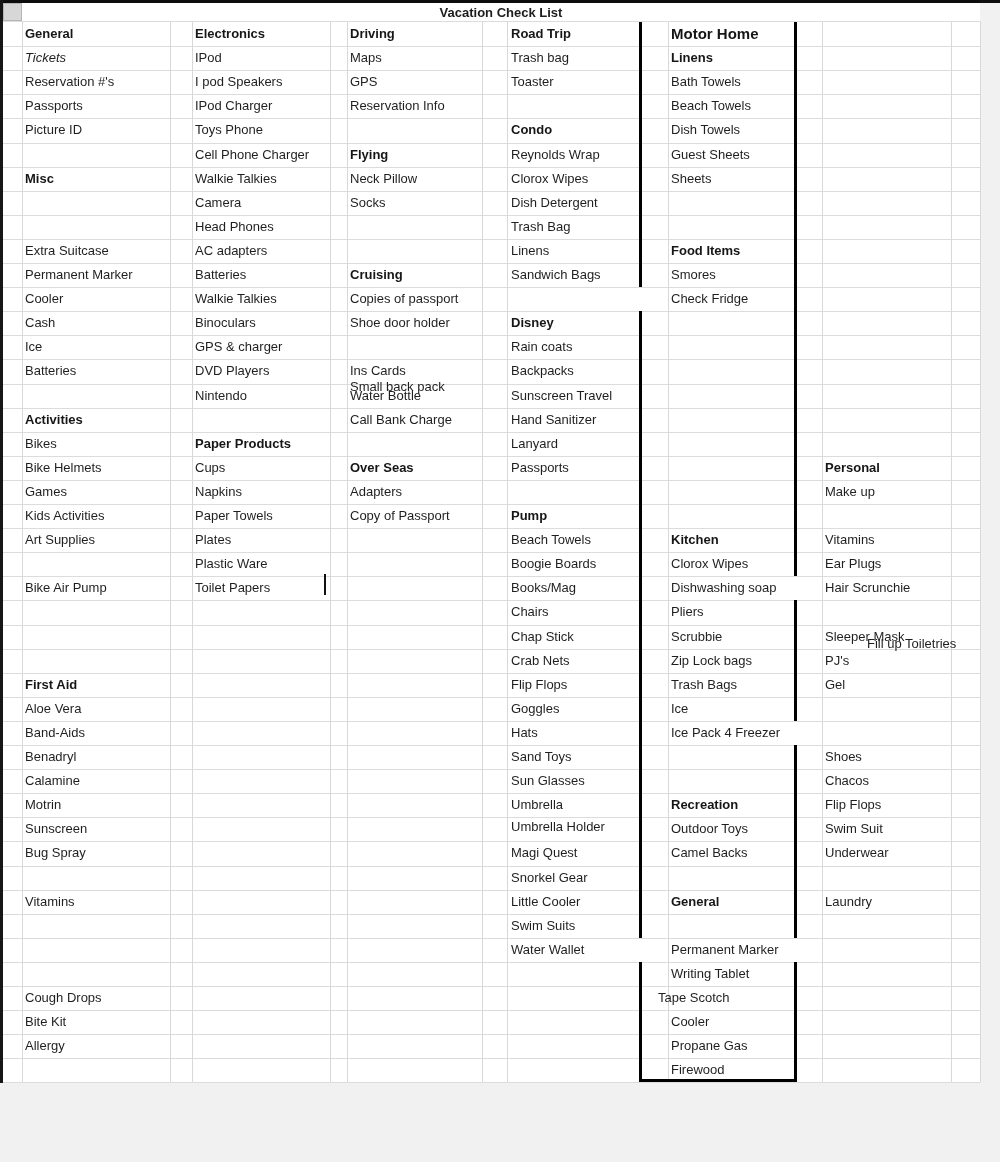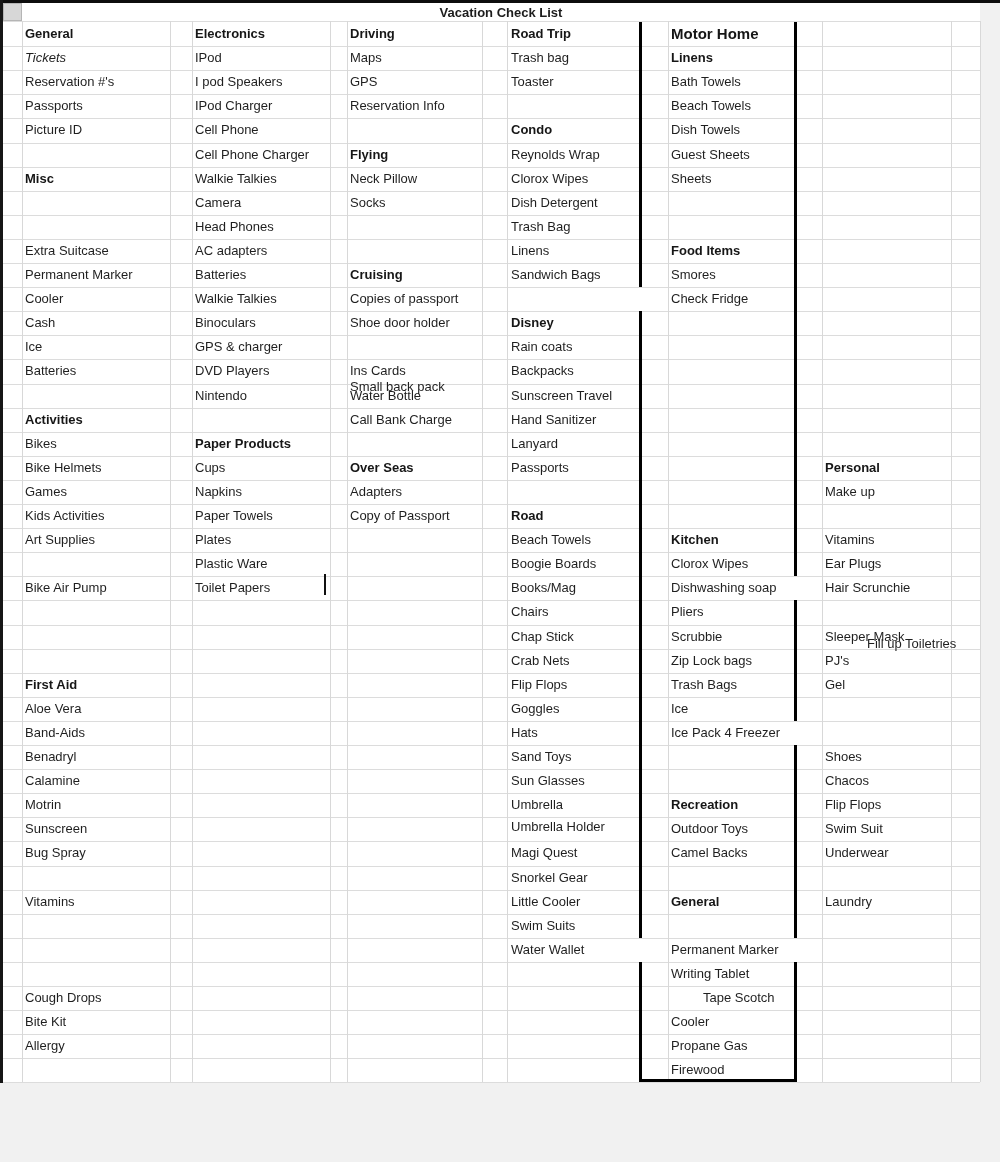--- a/index.html
+++ b/index.html
@@ -134,21 +134,21 @@
     <div class="cell" style="left: 25px; top: 817.3px;">Sunscreen</div>
     <div class="cell" style="left: 25px; top: 841.4px;">Bug Spray</div>
     <div class="cell" style="left: 25px; top: 889.6px;">Vitamins</div>
     <div class="cell" style="left: 25px; top: 986px;">Cough Drops</div>
     <div class="cell" style="left: 25px; top: 1010.1px;">Bite Kit</div>
     <div class="cell" style="left: 25px; top: 1034.2px;">Allergy</div>
     <div class="cell bold" style="left: 195px; top: 22px;">Electronics</div>
     <div class="cell" style="left: 195px; top: 46.1px;">IPod</div>
     <div class="cell" style="left: 195px; top: 70.2px;">I pod Speakers</div>
     <div class="cell" style="left: 195px; top: 94.3px;">IPod Charger</div>
-    <div class="cell" style="left: 195px; top: 118.4px;">Cell Phone</div>
+    <div class="cell" style="left: 195px; top: 118.4px;">Toys Phone</div>
     <div class="cell" style="left: 195px; top: 142.5px;">Cell Phone Charger</div>
     <div class="cell" style="left: 195px; top: 166.6px;">Walkie Talkies</div>
     <div class="cell" style="left: 195px; top: 190.7px;">Camera</div>
     <div class="cell" style="left: 195px; top: 214.8px;">Head Phones</div>
     <div class="cell" style="left: 195px; top: 238.9px;">AC adapters</div>
     <div class="cell" style="left: 195px; top: 263px;">Batteries</div>
     <div class="cell" style="left: 195px; top: 287.1px;">Walkie Talkies</div>
     <div class="cell" style="left: 195px; top: 311.2px;">Binoculars</div>
     <div class="cell" style="left: 195px; top: 335.3px;">GPS &amp; charger</div>
     <div class="cell" style="left: 195px; top: 359.4px;">DVD Players</div>
@@ -187,21 +187,21 @@
     <div class="cell" style="left: 511px; top: 214.8px;">Trash Bag</div>
     <div class="cell" style="left: 511px; top: 238.9px;">Linens</div>
     <div class="cell" style="left: 511px; top: 263px;">Sandwich Bags</div>
     <div class="cell bold" style="left: 511px; top: 311.2px;">Disney</div>
     <div class="cell" style="left: 511px; top: 335.3px;">Rain coats</div>
     <div class="cell" style="left: 511px; top: 359.4px;">Backpacks</div>
     <div class="cell" style="left: 511px; top: 383.5px;">Sunscreen Travel</div>
     <div class="cell" style="left: 511px; top: 407.6px;">Hand Sanitizer</div>
     <div class="cell" style="left: 511px; top: 431.7px;">Lanyard</div>
     <div class="cell" style="left: 511px; top: 455.8px;">Passports</div>
-    <div class="cell bold" style="left: 511px; top: 504px;">Road</div>
+    <div class="cell bold" style="left: 511px; top: 504px;">Pump</div>
     <div class="cell" style="left: 511px; top: 528.1px;">Beach Towels</div>
     <div class="cell" style="left: 511px; top: 552.2px;">Boogie Boards</div>
     <div class="cell" style="left: 511px; top: 576.3px;">Books/Mag</div>
     <div class="cell" style="left: 511px; top: 600.4px;">Chairs</div>
     <div class="cell" style="left: 511px; top: 624.5px;">Chap Stick</div>
     <div class="cell" style="left: 511px; top: 648.6px;">Crab Nets</div>
     <div class="cell" style="left: 511px; top: 672.7px;">Flip Flops</div>
     <div class="cell" style="left: 511px; top: 696.8px;">Goggles</div>
     <div class="cell" style="left: 511px; top: 720.9px;">Hats</div>
     <div class="cell" style="left: 511px; top: 745px;">Sand Toys</div>
@@ -231,21 +231,21 @@
     <div class="cell" style="left: 671px; top: 648.6px;">Zip Lock bags</div>
     <div class="cell" style="left: 671px; top: 672.7px;">Trash Bags</div>
     <div class="cell" style="left: 671px; top: 696.8px;">Ice</div>
     <div class="cell" style="left: 671px; top: 720.9px;">Ice Pack 4 Freezer</div>
     <div class="cell bold" style="left: 671px; top: 793.2px;">Recreation</div>
     <div class="cell" style="left: 671px; top: 817.3px;">Outdoor Toys</div>
     <div class="cell" style="left: 671px; top: 841.4px;">Camel Backs</div>
     <div class="cell bold" style="left: 671px; top: 889.6px;">General</div>
     <div class="cell" style="left: 671px; top: 937.8px;">Permanent Marker</div>
     <div class="cell" style="left: 671px; top: 961.9px;">Writing Tablet</div>
-    <div class="cell" style="left: 703px; top: 986px;">Tape Scotch</div>
+    <div class="cell" style="left: 658px; top: 986px;">Tape Scotch</div>
     <div class="cell" style="left: 671px; top: 1010.1px;">Cooler</div>
     <div class="cell" style="left: 671px; top: 1034.2px;">Propane Gas</div>
     <div class="cell" style="left: 671px; top: 1058.3px;">Firewood</div>
     <div class="cell bold" style="left: 825px; top: 455.8px;">Personal</div>
     <div class="cell" style="left: 825px; top: 479.9px;">Make up</div>
     <div class="cell" style="left: 825px; top: 528.1px;">Vitamins</div>
     <div class="cell" style="left: 825px; top: 552.2px;">Ear Plugs</div>
     <div class="cell" style="left: 825px; top: 576.3px;">Hair Scrunchie</div>
     <div class="cell" style="left: 867px; top: 600.4px; margin-top: 32px;">Fill up Toiletries</div>
     <div class="cell" style="left: 825px; top: 624.5px;">Sleeper Mask</div>

